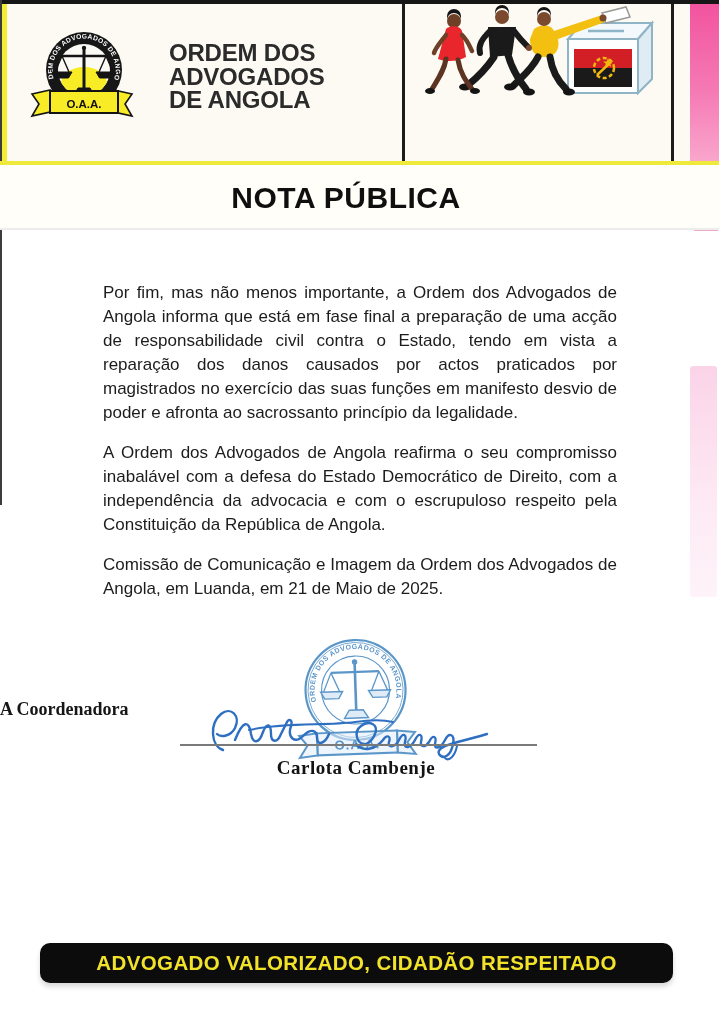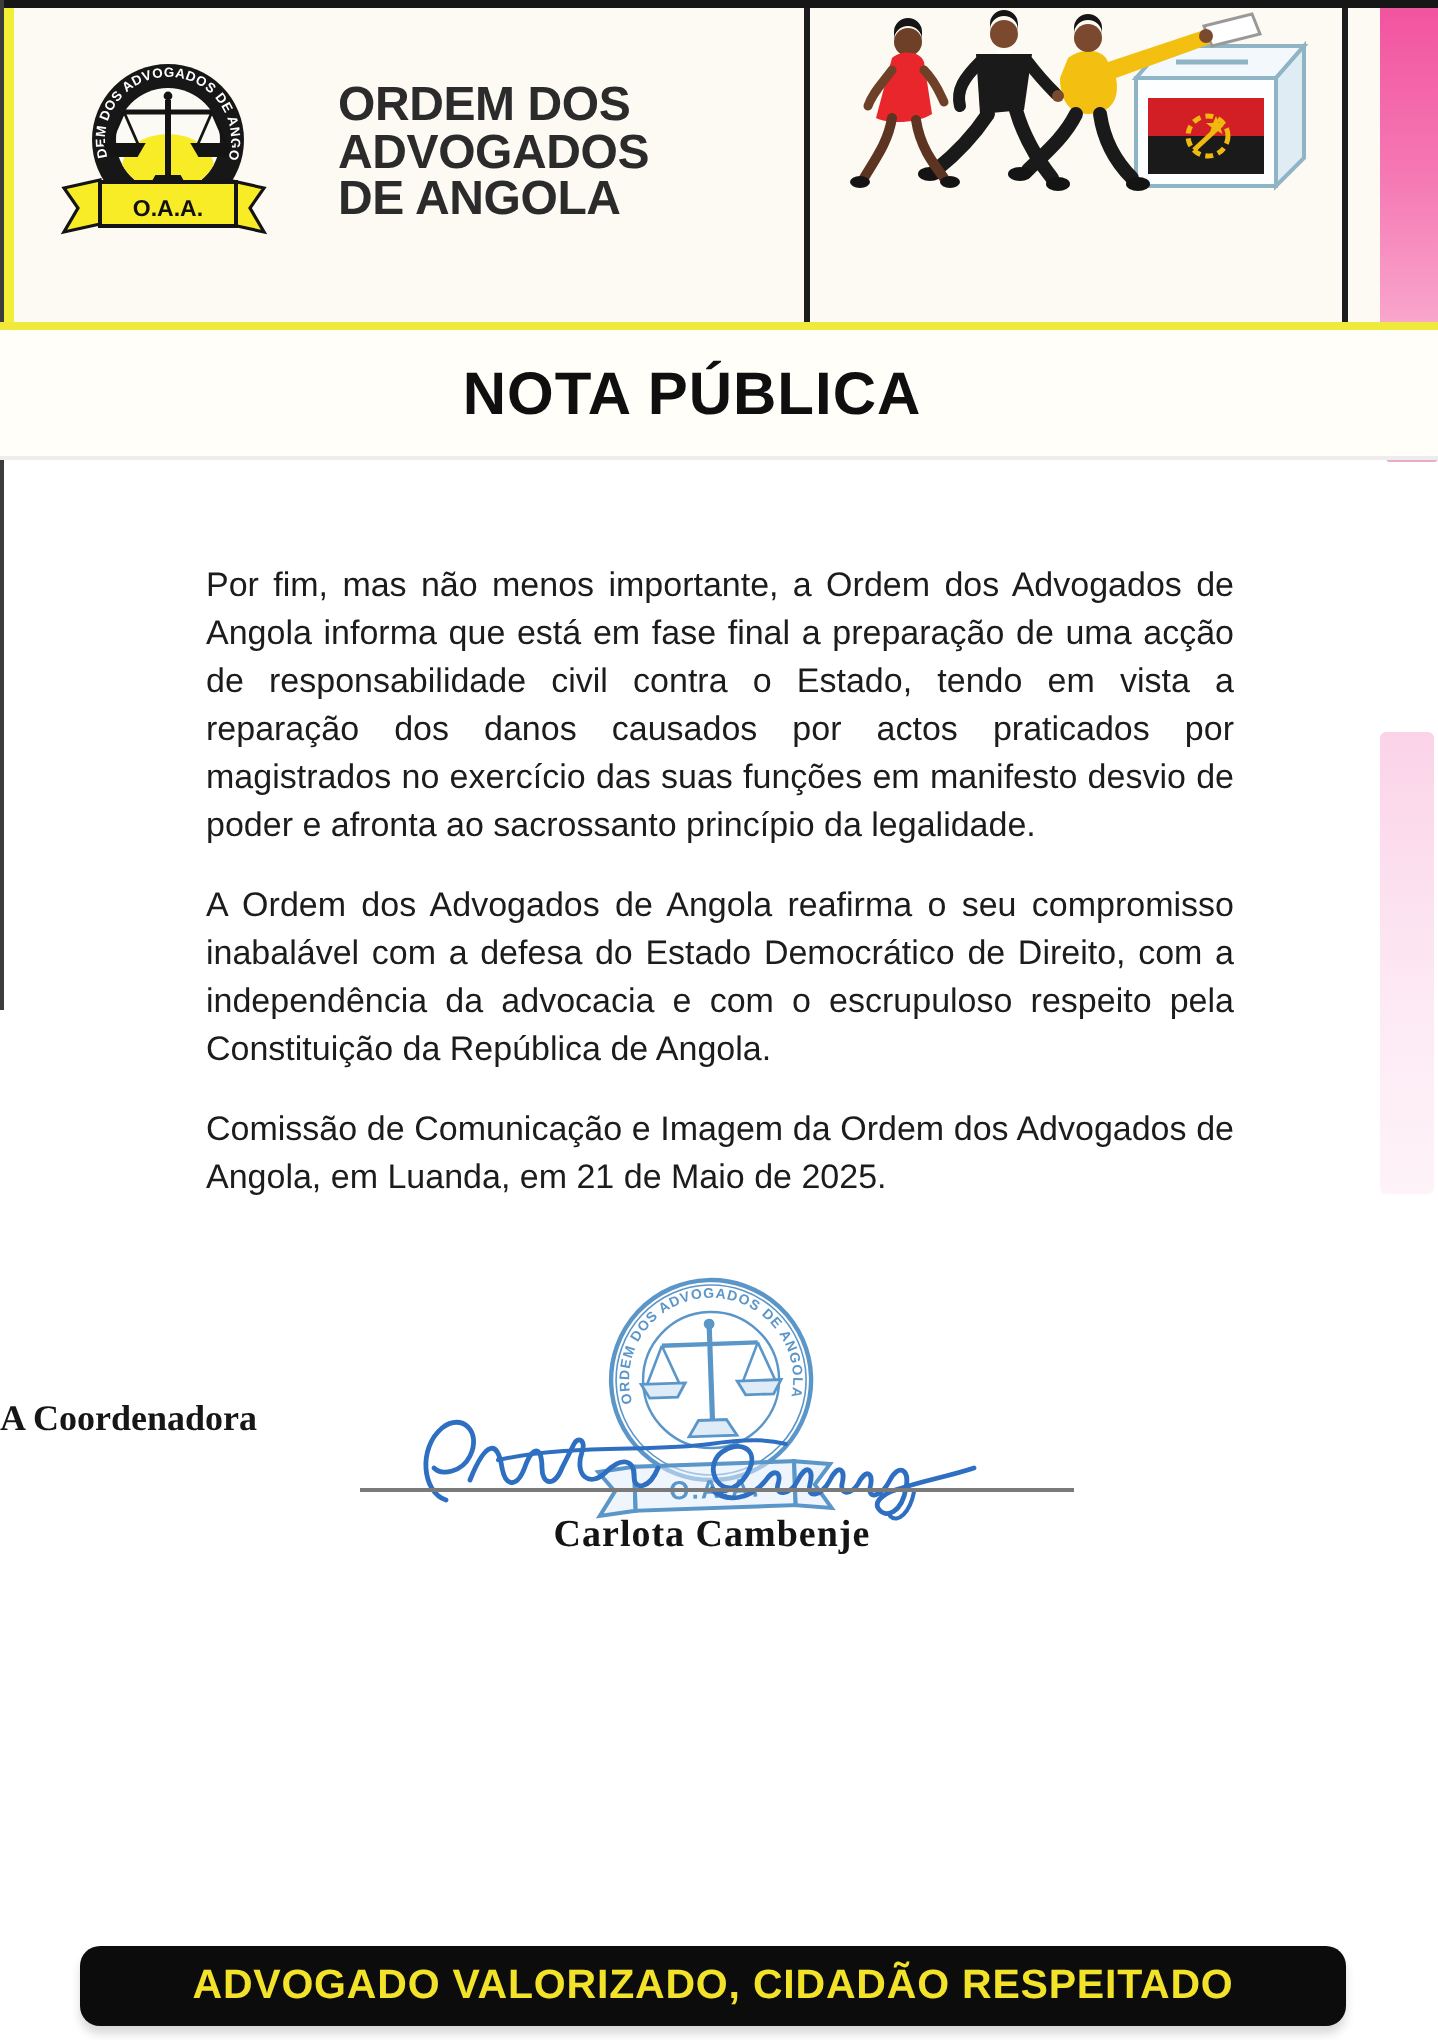--- a/index.html
+++ b/index.html
@@ -44,21 +44,21 @@
   .role-label{position:absolute;top:699px;left:0;width:712px;
     font-family:"Liberation Serif", serif;font-size:18px;font-weight:700;color:#161616;}
   .scribble{position:absolute;left:205px;top:700px;width:300px;height:64px;}
   .sig-rule{position:absolute;left:180px;top:744px;width:357px;height:2px;background:#7a7a7a;}
   .signatory{position:absolute;top:757px;left:0;width:712px;text-align:center;
     font-family:"Liberation Serif", serif;font-size:19px;font-weight:700;
     letter-spacing:0.5px;color:#141414;}
   
   .slogan-bar{position:absolute;left:40px;top:943px;width:633px;height:40px;
     background:#0c0c0c;border-radius:10px;display:flex;align-items:center;justify-content:center;
-    box-shadow:0 4px 5px rgba(0,0,0,0.15);margin-top:30px;}
+    box-shadow:0 4px 5px rgba(0,0,0,0.15);}
   .slogan-text{font-size:20.5px;font-weight:800;color:#f2e32a;letter-spacing:0.4px;white-space:nowrap;}
 </style>
 </head>
 <body>
 
 <div class="page">
 
   <div class="top-edge"></div>
   <div class="left-edge"></div>
   <div class="pink-top"></div>

